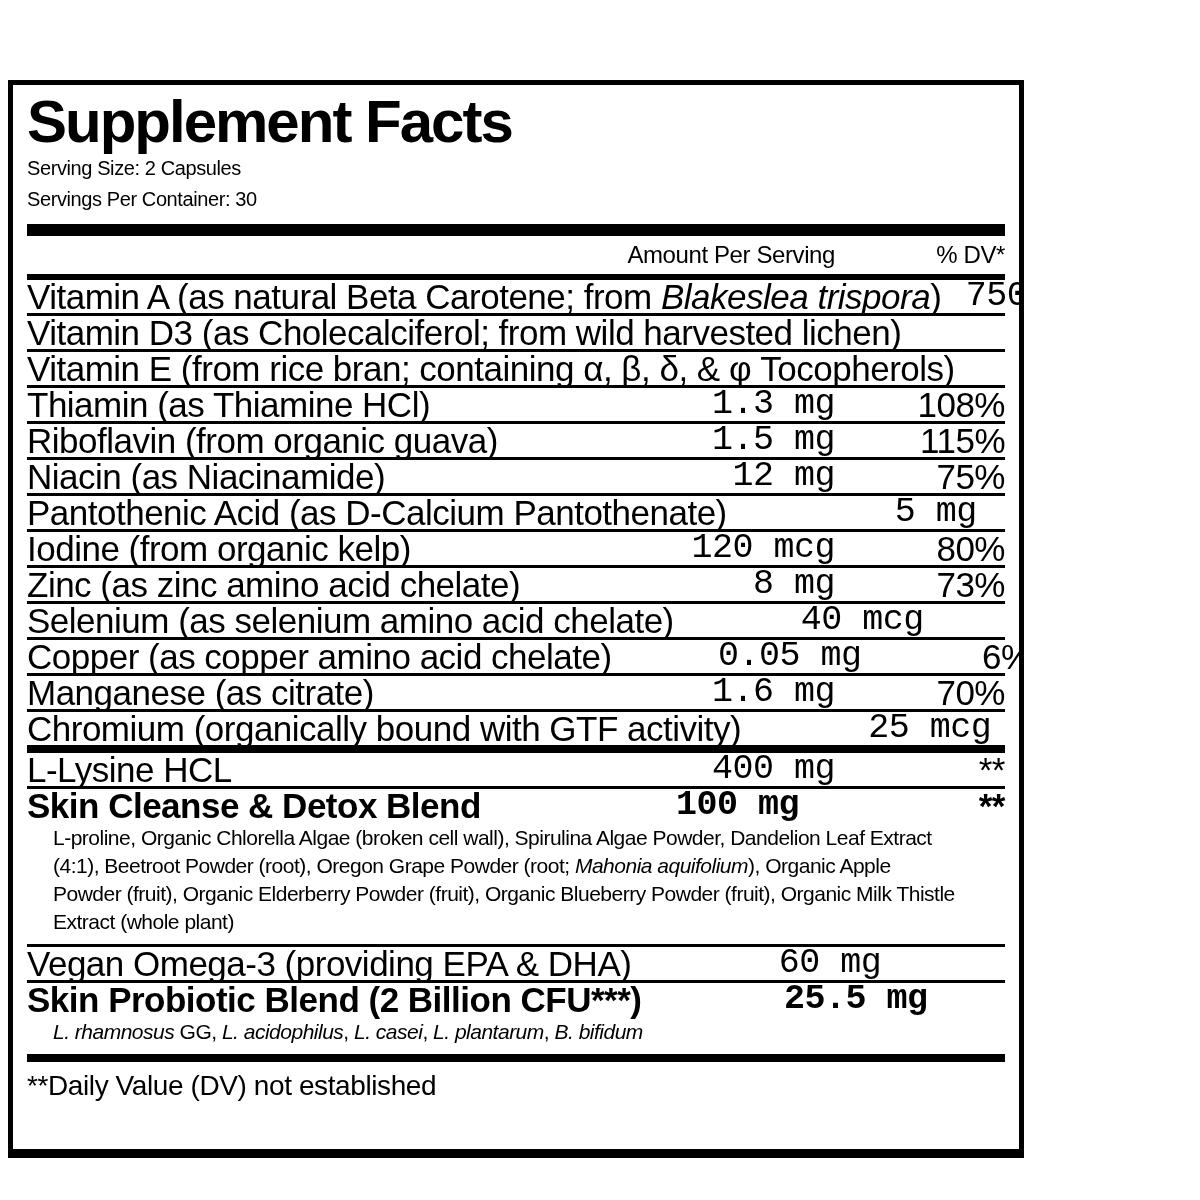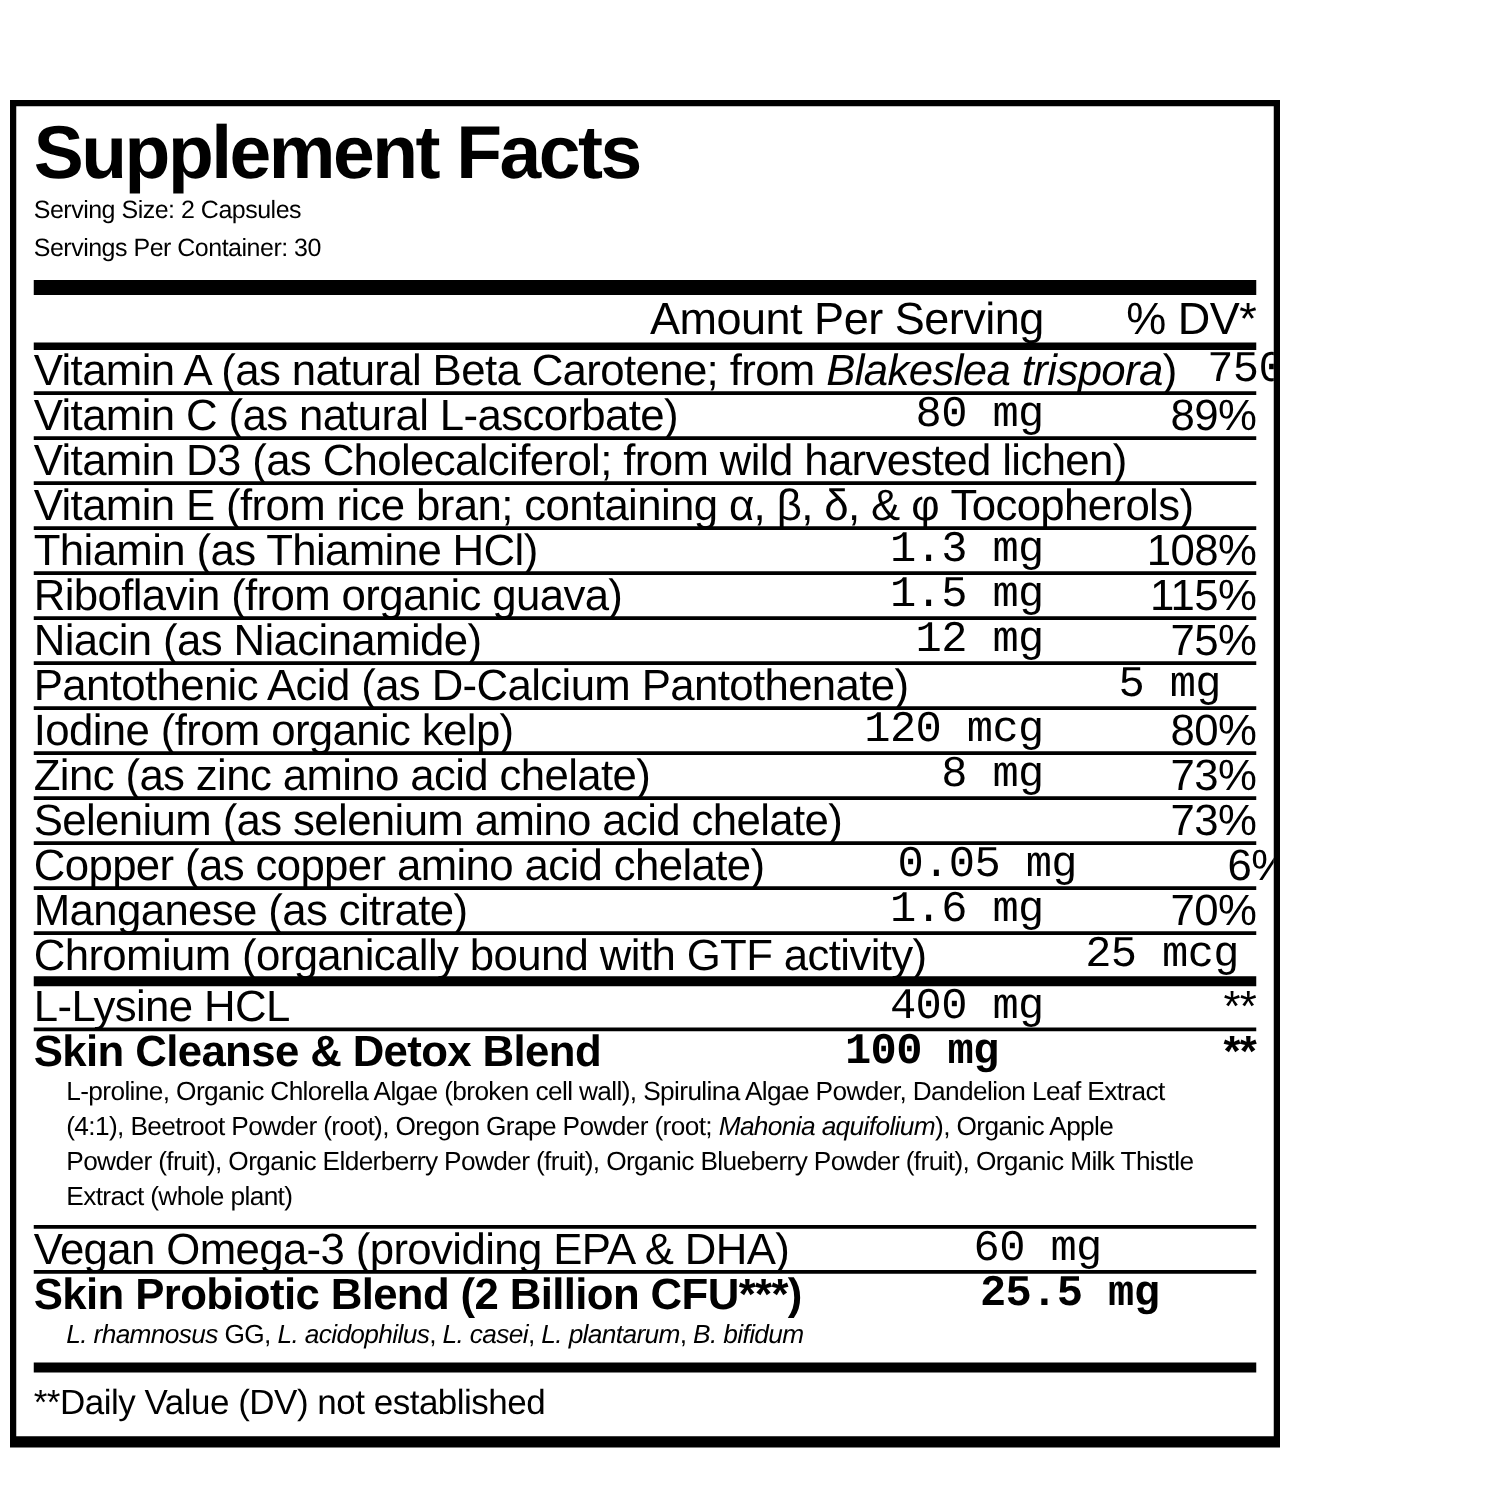--- a/index.html
+++ b/index.html
@@ -39,21 +39,21 @@
     white-space: nowrap;
   }
   .bar-top {
     height: 12px;
     background: #000000;
     margin-top: 9px;
   }
   .head-row {
     display: flex;
     align-items: flex-end;
-    font-size: 36px;
+    font-size: 24px;
     line-height: 38px;
     letter-spacing: -0.4px;
     border-bottom: 6px solid #000000;
   }
   .head-row .h-amount { margin-left: auto; white-space: nowrap; }
   .head-row .h-dv { flex: 0 0 170px; text-align: right; white-space: nowrap; }
   .row {
     display: flex;
     font-size: 35px;
     line-height: 33px;
@@ -94,25 +94,20 @@
     <span class="h-amount">Amount Per Serving</span>
     <span class="h-dv">% DV*</span>
   </div>
   <div>
       <div class="row">
         <span class="c-name"><span>Vitamin A (as natural Beta Carotene; from </span><i>Blakeslea trispora</i><span>)</span></span>
         <span class="c-amount">750 mcg RAE</span>
         <span class="c-dv">83%</span>
       </div>
       <div class="row sep">
-        <span class="c-name"><span>Vitamin C (as natural L-ascorbate)</span></span>
-        <span class="c-amount">80 mg</span>
-        <span class="c-dv">89%</span>
-      </div>
-      <div class="row sep">
         <span class="c-name"><span>Vitamin D3 (as Cholecalciferol; from wild harvested lichen)</span></span>
         <span class="c-amount">25 mcg</span>
         <span class="c-dv">125%</span>
       </div>
       <div class="row sep">
         <span class="c-name"><span>Vitamin E (from rice bran; containing α, β, δ, &amp; φ Tocopherols)</span></span>
         <span class="c-amount">15 mg</span>
         <span class="c-dv">100%</span>
       </div>
       <div class="row sep">
@@ -140,20 +135,21 @@
         <span class="c-amount">120 mcg</span>
         <span class="c-dv">80%</span>
       </div>
       <div class="row sep">
         <span class="c-name"><span>Zinc (as zinc amino acid chelate)</span></span>
         <span class="c-amount">8 mg</span>
         <span class="c-dv">73%</span>
       </div>
       <div class="row sep">
         <span class="c-name"><span>Selenium (as selenium amino acid chelate)</span></span>
+        <span class="c-amount">40 mcg</span>
         <span class="c-dv">73%</span>
       </div>
       <div class="row sep">
         <span class="c-name"><span>Copper (as copper amino acid chelate)</span></span>
         <span class="c-amount">0.05 mg</span>
         <span class="c-dv">6%</span>
       </div>
       <div class="row sep">
         <span class="c-name"><span>Manganese (as citrate)</span></span>
         <span class="c-amount">1.6 mg</span>

